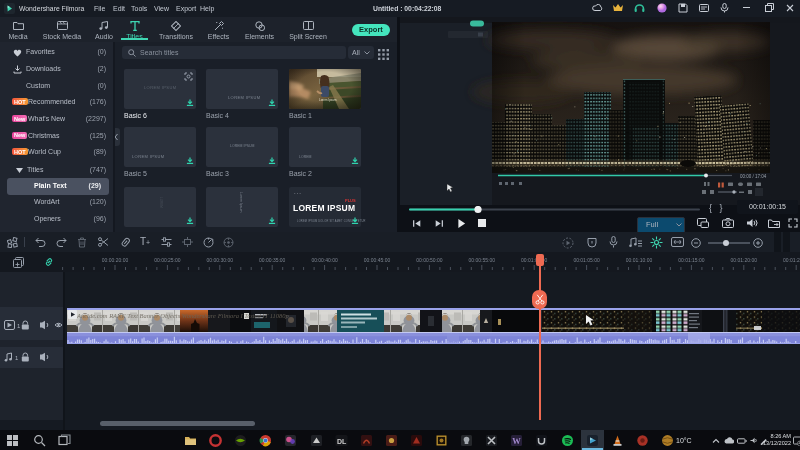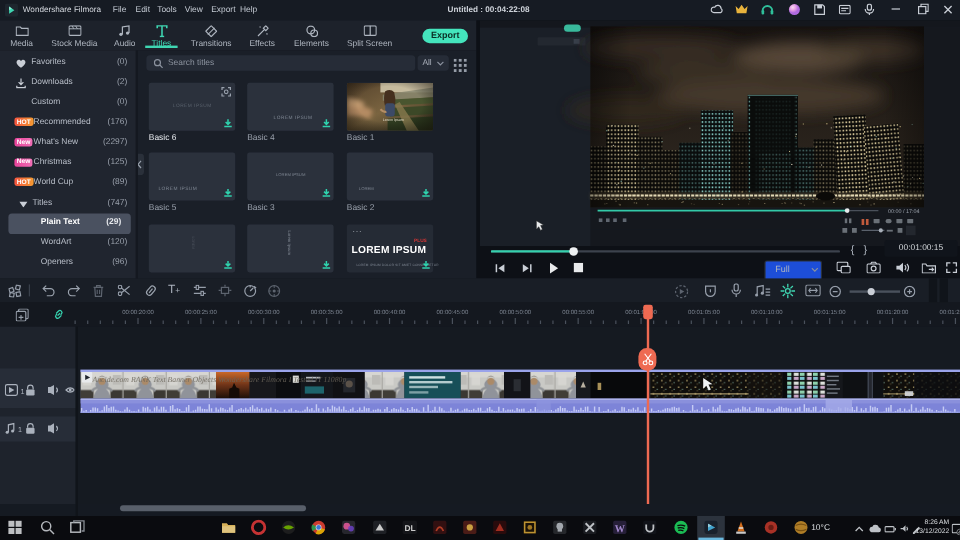--- a/index.html
+++ b/index.html
@@ -584,21 +584,21 @@
       <svg class="abs" style="left:37px;top:14px" width="10" height="9" viewBox="0 0 12 10">
           <path d="M10 1 V9" stroke="#c9ced6" stroke-width="1.5"></path>
           <path d="M2 1 L8 5 L2 9 Z" fill="#c9ced6"></path>
         </svg>
       <svg class="abs" style="left:60px;top:13px" width="9" height="11" viewBox="0 0 10 12">
           <path d="M1.5 1 L9 6 L1.5 11 Z" fill="#e8eaec"></path>
         </svg>
       <svg class="abs" style="left:81px;top:14px" width="8" height="8" viewBox="0 0 9 9">
           <rect width="9" height="9" fill="#e8eaec"></rect>
         </svg>
-      <div class="abs" style="left:240px;top:12px;width:48px;height:28px;background:#1d4ed8;border-radius:2px;border:1px solid #2a313b">
+      <div class="abs" style="left:240px;top:12px;width:48px;height:28px;background:#0c4a6e;border-radius:2px;border:1px solid #2a313b">
         <span class="abs" style="left:8px;top:2px;font-size:7.5px;color:#aeb5bf">Full</span>
         <svg class="abs" style="left:38px;top:5px" width="6" height="4" viewBox="0 0 6 4">
             <path d="M0.5 0.5 L3 3 L5.5 0.5" fill="none" stroke="#8b929e" stroke-width="1"></path>
           </svg>
       </div>
       <svg class="abs" style="left:300px;top:13px" width="12" height="10" viewBox="0 0 12 10">
           <rect x="0.5" y="0.5" width="9" height="7" rx="1" fill="none" stroke="#c9ced6" stroke-width="1"></rect>
           <rect x="4" y="4" width="7.5" height="5.5" rx="1" fill="#0d1016" stroke="#c9ced6" stroke-width="1"></rect>
         </svg>
       <svg class="abs" style="left:325px;top:13px" width="12" height="10" viewBox="0 0 12 10">

